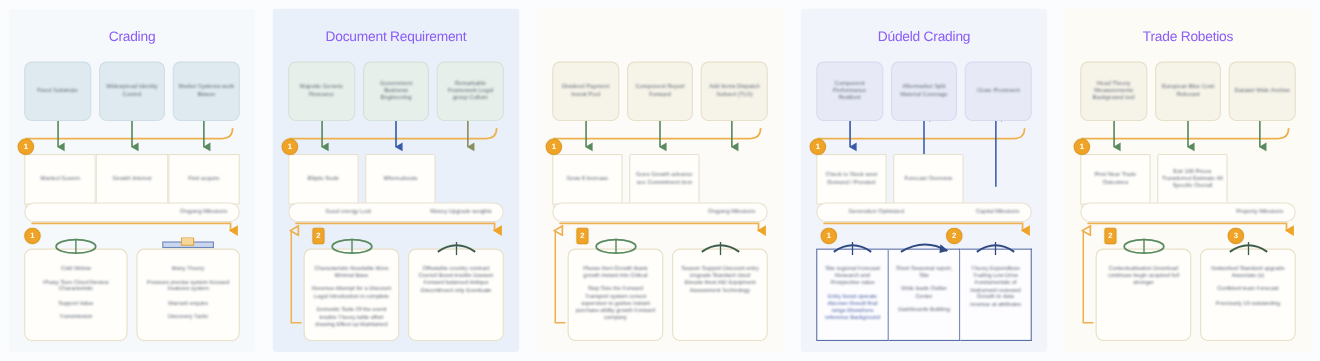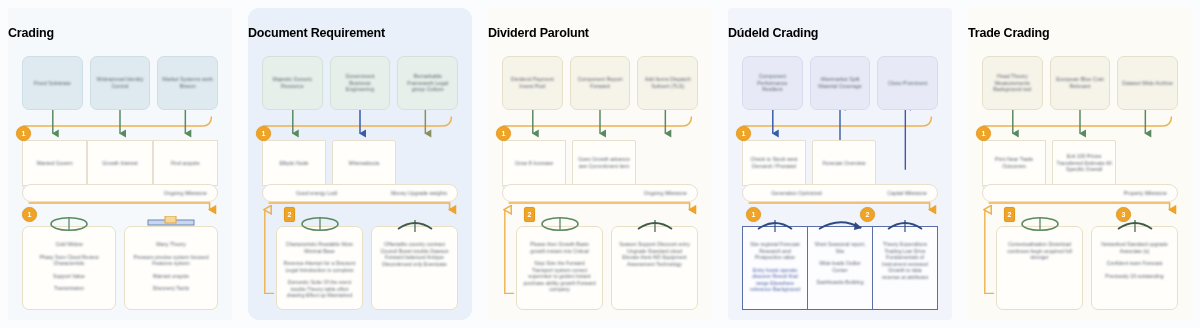--- a/index.html
+++ b/index.html
@@ -18,31 +18,31 @@
     overflow:hidden;
   }
   .panel-inner{
     position:absolute;
     left:8px;right:8px;top:8px;bottom:8px;
     border-radius:3px;
     overflow:hidden;
   }
   
   .tint-bluewhite{background:#f6f9fc;}
-  .tint-blue{background:#eaf0fa;border-radius:11px;}
+  .tint-blue{background:#eaf0fa;}
   .tint-cream{background:#fcfbf7;}
   .tint-lav{background:#f2f4fb;}
   .tint-cream2{background:#fcfbf6;}
 
   .ptitle{
     position:absolute;left:0;right:0;top:18px;
-    text-align:left;
+    text-align:center;
     font-size:12.5px;
-    font-weight:bold;
-    color:#000000;
+    font-weight:normal;
+    color:#8b5cf6;
     letter-spacing:-0.2px;
     filter:blur(0.12px);
   }
 
   
   .blur{
     color:#5d6573;
     filter:blur(1.15px);
     line-height:1.28;
     text-align:center;
@@ -355,21 +355,20 @@
           </defs>
           <path d="M22,205 L216,205 L216,212" fill="none" stroke="#eeb14e" stroke-width="1.7" marker-end="url(#od2)"></path>
           <defs>
             <marker id="ou2" markerWidth="7" markerHeight="7" refX="3.5" refY="1.6" orient="auto">
       <path d="M0.5,6.2 L3.5,1 L6.5,6.2 Z" fill="none" stroke="#eeb14e" stroke-width="1.1"></path>
             </marker>
           </defs>
           <path d="M28,300 L18,300 L18,212" fill="none" stroke="#eeb14e" stroke-width="1.5" marker-end="url(#ou2)"></path>
           <path d="M16,178 L16,186 Q16,194 24,194 L216,194" fill="none" stroke="#e7dfc6" stroke-width="1"></path>
         </svg>
-       <div class="ptitle">Dividerd Parolunt</div>
        <div class="toprow">
           <div class="topbox tb-cream">
        <span class="blur">Dividend Payment Invest Pool</span>
      </div>
           <div class="topbox tb-cream">
        <span class="blur">Component Report Forward</span>
      </div>
           <div class="topbox tb-cream">
        <span class="blur">Add Items Dispatch Subvert (TLS)</span>
      </div>
@@ -532,21 +531,21 @@
           </defs>
           <path d="M22,205 L216,205 L216,212" fill="none" stroke="#eeb14e" stroke-width="1.7" marker-end="url(#od4)"></path>
           <defs>
             <marker id="ou4" markerWidth="7" markerHeight="7" refX="3.5" refY="1.6" orient="auto">
       <path d="M0.5,6.2 L3.5,1 L6.5,6.2 Z" fill="none" stroke="#eeb14e" stroke-width="1.1"></path>
             </marker>
           </defs>
           <path d="M28,300 L18,300 L18,212" fill="none" stroke="#eeb14e" stroke-width="1.5" marker-end="url(#ou4)"></path>
           <path d="M16,178 L16,186 Q16,194 24,194 L216,194" fill="none" stroke="#e7dfc6" stroke-width="1"></path>
         </svg>
-       <div class="ptitle">Trade Crading</div>
+       <div class="ptitle">Trade Robetios</div>
        <div class="toprow">
           <div class="topbox tb-cream">
        <span class="blur">Head Theory Measurements Background tool</span>
      </div>
           <div class="topbox tb-cream">
        <span class="blur">European Blue Cost Relevant</span>
      </div>
           <div class="topbox tb-cream">
        <span class="blur">Dataset Wide Archive</span>
      </div>

